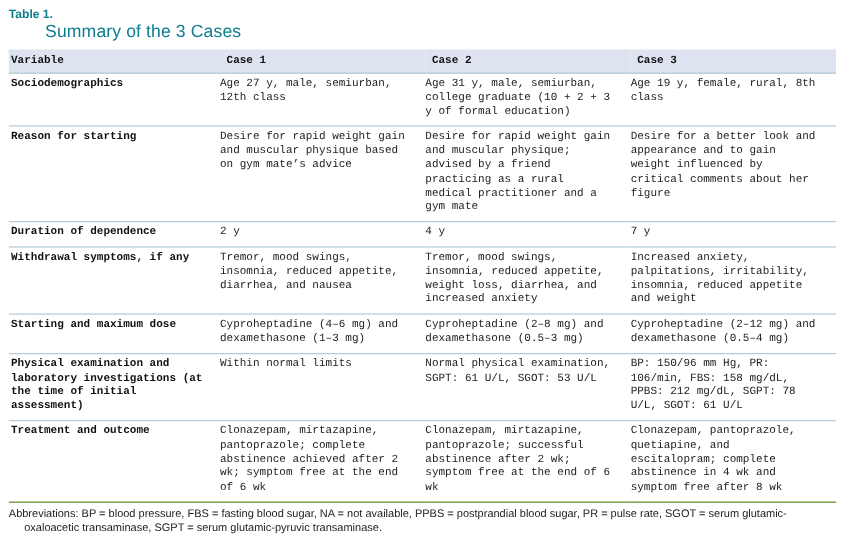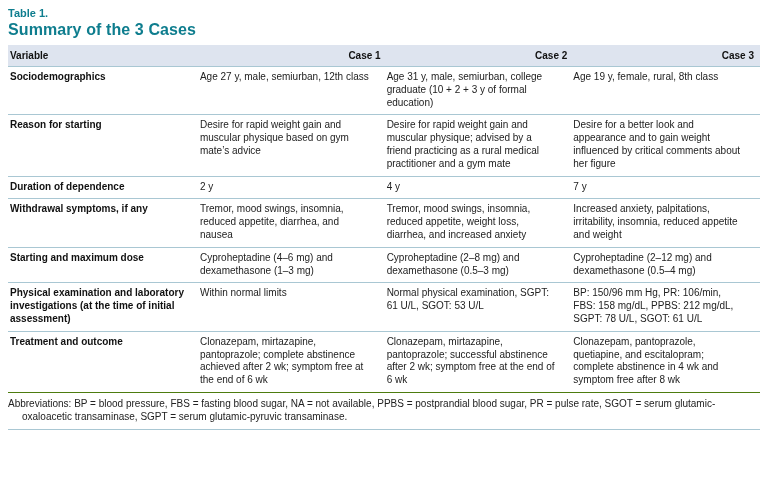--- a/index.html
+++ b/index.html
@@ -13,38 +13,40 @@
     color: #1a1a1a;
   }
   .table-label {
     color: #0e7d8e;
     font-weight: bold;
     font-size: 11px;
     margin-bottom: 2px;
   }
   .table-title {
     color: #0e7d8e;
-    font-weight: bold;
+    font-weight: normal;
     font-size: 16px;
     letter-spacing: 0.1px;
     margin-bottom: 6px;
+    margin-left: 33px;
   }
   table {
     width: 100%;
     border-collapse: collapse;
     table-layout: fixed;
+    font-family: Liberation Mono, monospace;
   }
   col.var-col   { width: 25.5%; }
   col.case-col  { width: 24.8%; }
   thead th {
     background: #dee4ef;
     font-size: 10px;
     font-weight: bold;
     color: #111;
-    text-align: right;
+    text-align: left;
     padding: 5px 6px;
     line-height: 1.1;
   }
   thead th.var-head { text-align: left; padding-left: 2px; }
   tbody td {
     font-size: 10px;
     line-height: 1.28;
     vertical-align: top;
     padding: 4px 14px 5px 0;
     border-top: 1px solid #a9c7d3;

